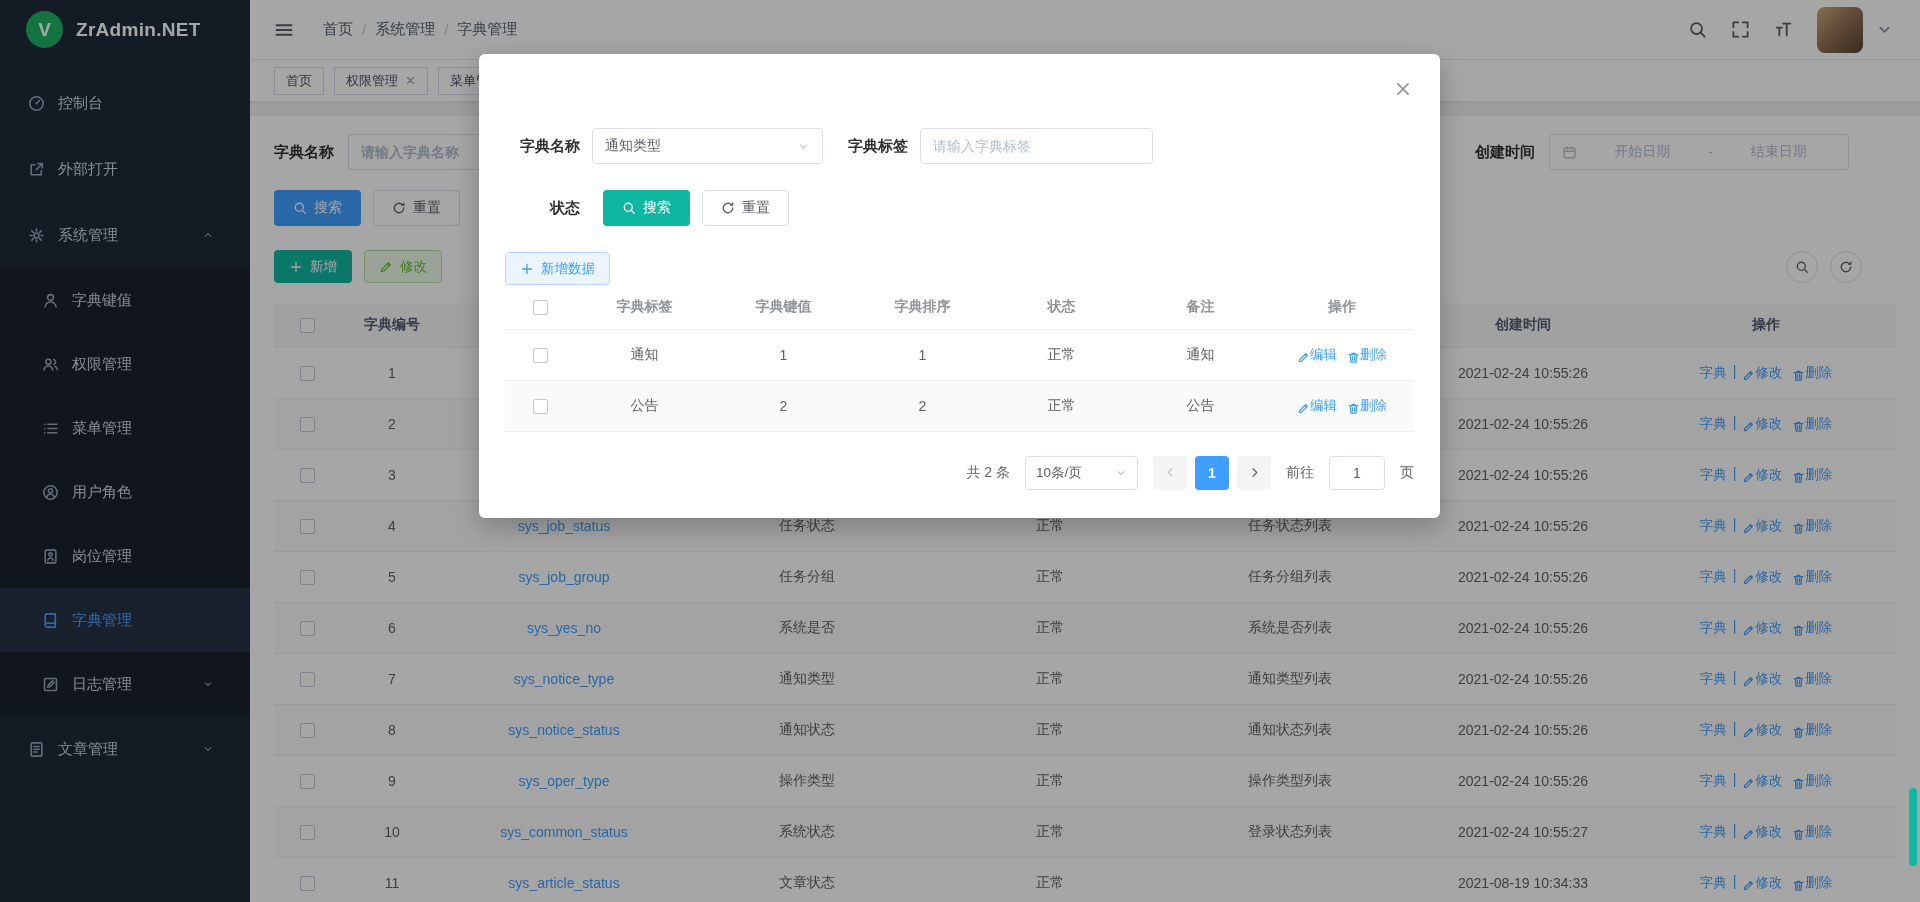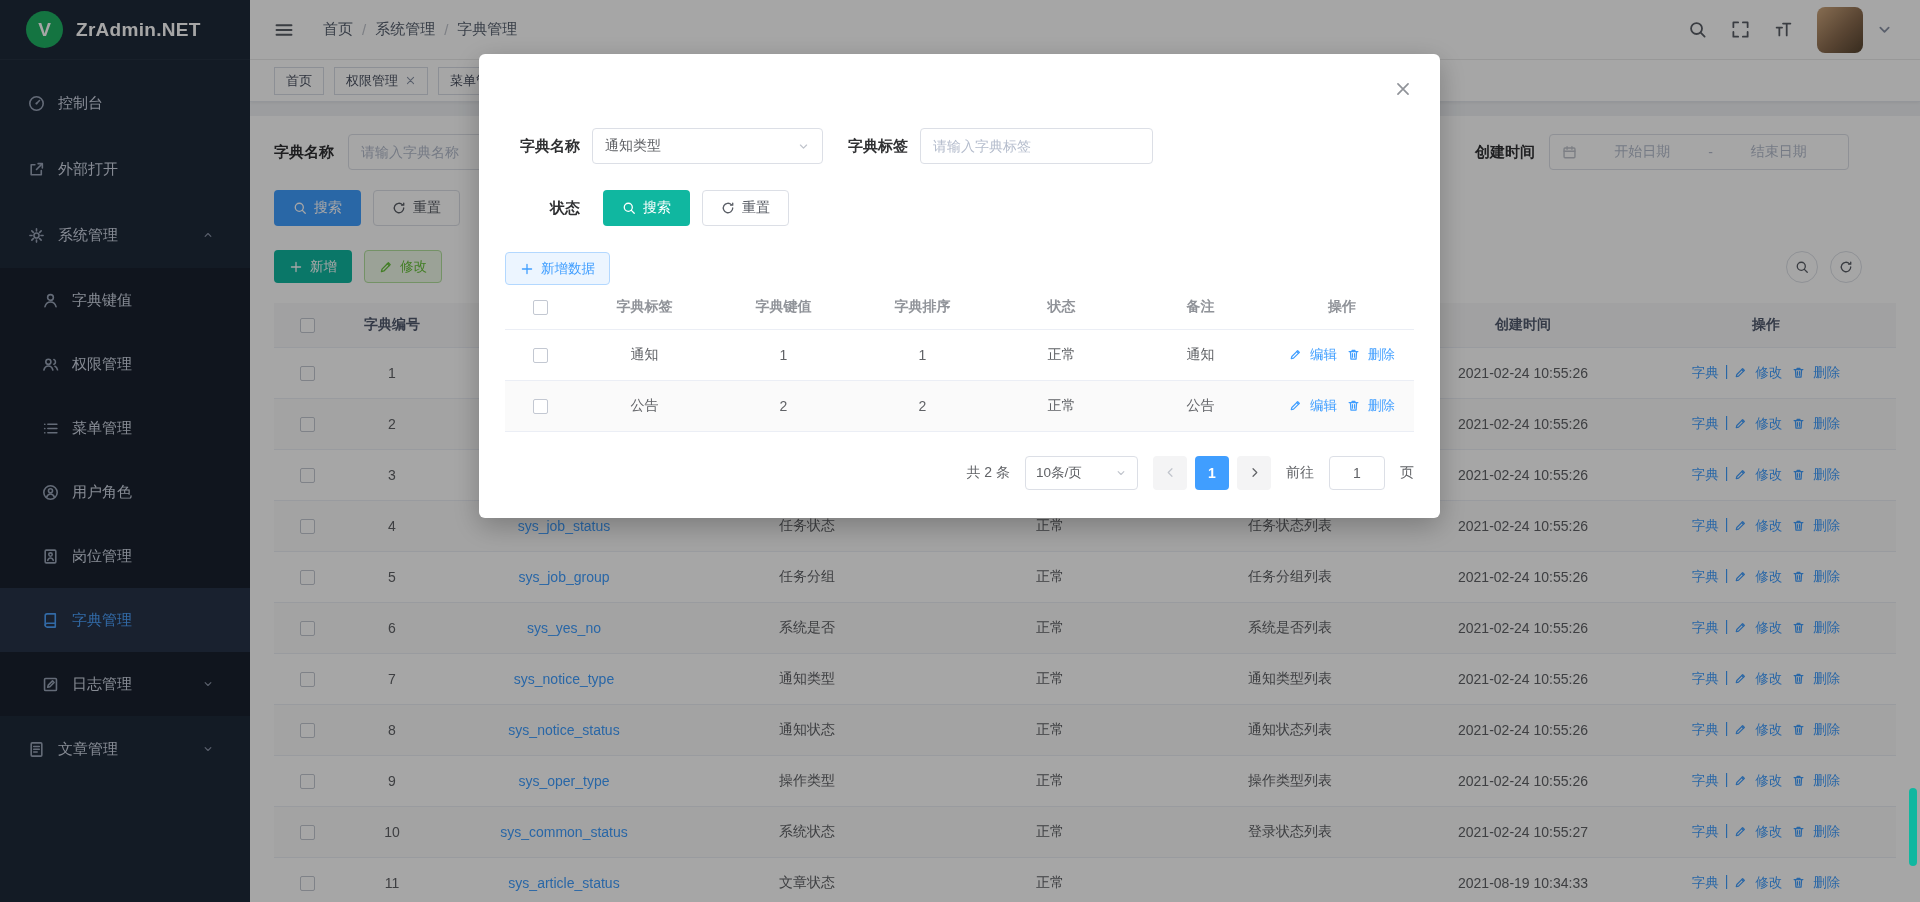--- a/index.html
+++ b/index.html
@@ -42,21 +42,21 @@
   .tabsbar{height:42px; background:#fff; border-bottom:1px solid #e4e7ed; box-shadow:0 1px 3px rgba(0,0,0,.06); display:flex; align-items:center; padding:0 24px; gap:10px;}
   .tab{height:28px; display:inline-flex; align-items:center; gap:7px; padding:0 11px; border:1px solid #d8dce5; background:#fff; color:#495060; font-size:13px; cursor:pointer; white-space:nowrap;}
   .tab-close{font-size:11px; color:#8a93a6;}
 
   .content{padding-top:14px;}
   .card{background:#fff; padding:18px 24px 0; min-height:772px;}
   .filter-row{display:flex; align-items:center;}
   .f-label{font-weight:700; color:var(--txt-dark); font-size:15px; margin-right:14px; white-space:nowrap;}
   .el-input{height:36px; border:1px solid var(--border); border-radius:4px; padding:0 12px; font-size:14px; color:var(--txt); outline:none;}
   .el-input::placeholder{color:var(--ph);}
-  .filter-name{width:240px;}
+  .filter-name{width:240px;font-weight:bold;}
   .filter-right{margin-left:auto; display:flex; align-items:center; margin-right:47px;}
   .date-range{width:300px; height:36px; border:1px solid var(--border); border-radius:4px; background:#fff; display:flex; align-items:center; padding:0 12px; color:var(--ph); cursor:pointer;}
   .dr-icon{font-size:15px; color:#c0c4cc; margin-right:8px;}
   .dr-ph{flex:1; text-align:center; font-size:14px;}
   .dr-sep{width:22px; text-align:center;}
 
   .btn{height:36px; border-radius:4px; border:1px solid transparent; background:#fff; display:inline-flex; align-items:center; gap:7px; padding:0 18px; font-size:14px; cursor:pointer; font-family:inherit; white-space:nowrap;}
   .btn .ic{font-size:14px;}
   .btn-primary{background:var(--blue); color:#fff;}
   .btn-plain{border-color:var(--border); color:#5a5e66;}
@@ -69,21 +69,21 @@
   .toolbar-row .spacer{flex:1;}
   .circle-btn{width:32px; height:32px; border-radius:50%; border:1px solid var(--border); background:#fff; color:#5a5e66; display:flex; align-items:center; justify-content:center; cursor:pointer;}
   .circle-btn .ic{font-size:14px;}
 
   .data-table{width:100%; border-collapse:collapse; table-layout:fixed; margin-top:20px; font-size:14px; color:var(--txt);}
   .data-table th{height:44px; background:#f8f8f9; color:#515a6e; font-weight:700; border-bottom:1px solid var(--row-border); text-align:center; padding:0 6px; white-space:nowrap; overflow:hidden;}
   .data-table td{height:51px; border-bottom:1px solid var(--row-border); text-align:center; padding:0 6px; white-space:nowrap; overflow:hidden; text-overflow:ellipsis;}
   .data-table tbody tr:nth-of-type(even){background:#fafafa;}
   .checkbox{display:inline-block; width:15px; height:15px; border:1px solid #c3c8d2; border-radius:2px; background:#fff; vertical-align:middle; cursor:pointer;}
   .link{color:var(--blue); text-decoration:none; cursor:pointer;margin-top:44px;}
-  .act-link{display:inline-flex; align-items:center; gap:8px; margin:0 5px; font-size:13.5px; vertical-align:middle;}
+  .act-link{display:inline-flex; align-items:flex-end; gap:0; margin:0 5px; font-size:13.5px; vertical-align:middle;}
   .act-link .ic{font-size:13px;}
   .act-sep{color:var(--blue); margin:0 1px;}
 
   
   .overlay-mask{position:fixed; inset:0; background:rgba(0,0,0,.35); z-index:50;}
   .scroll-thumb{position:fixed; right:3px; top:788px; width:8px; height:78px; border-radius:4px; background:var(--teal); z-index:60; cursor:pointer;}
   .dialog{position:fixed; left:479px; top:54px; width:961px; background:#fff; border-radius:6px; box-shadow:0 8px 28px rgba(0,0,0,.25); z-index:70; padding:74px 26px 28px;}
   .dlg-close{position:absolute; top:26px; right:28px; font-size:18px; color:var(--txt-sec); cursor:pointer;}
   .dlg-row{display:flex; align-items:center; margin-bottom:26px;}
   .dlg-label{width:75px; text-align:right; margin-right:12px; font-weight:700; color:var(--txt-dark); font-size:15px; white-space:nowrap;}

